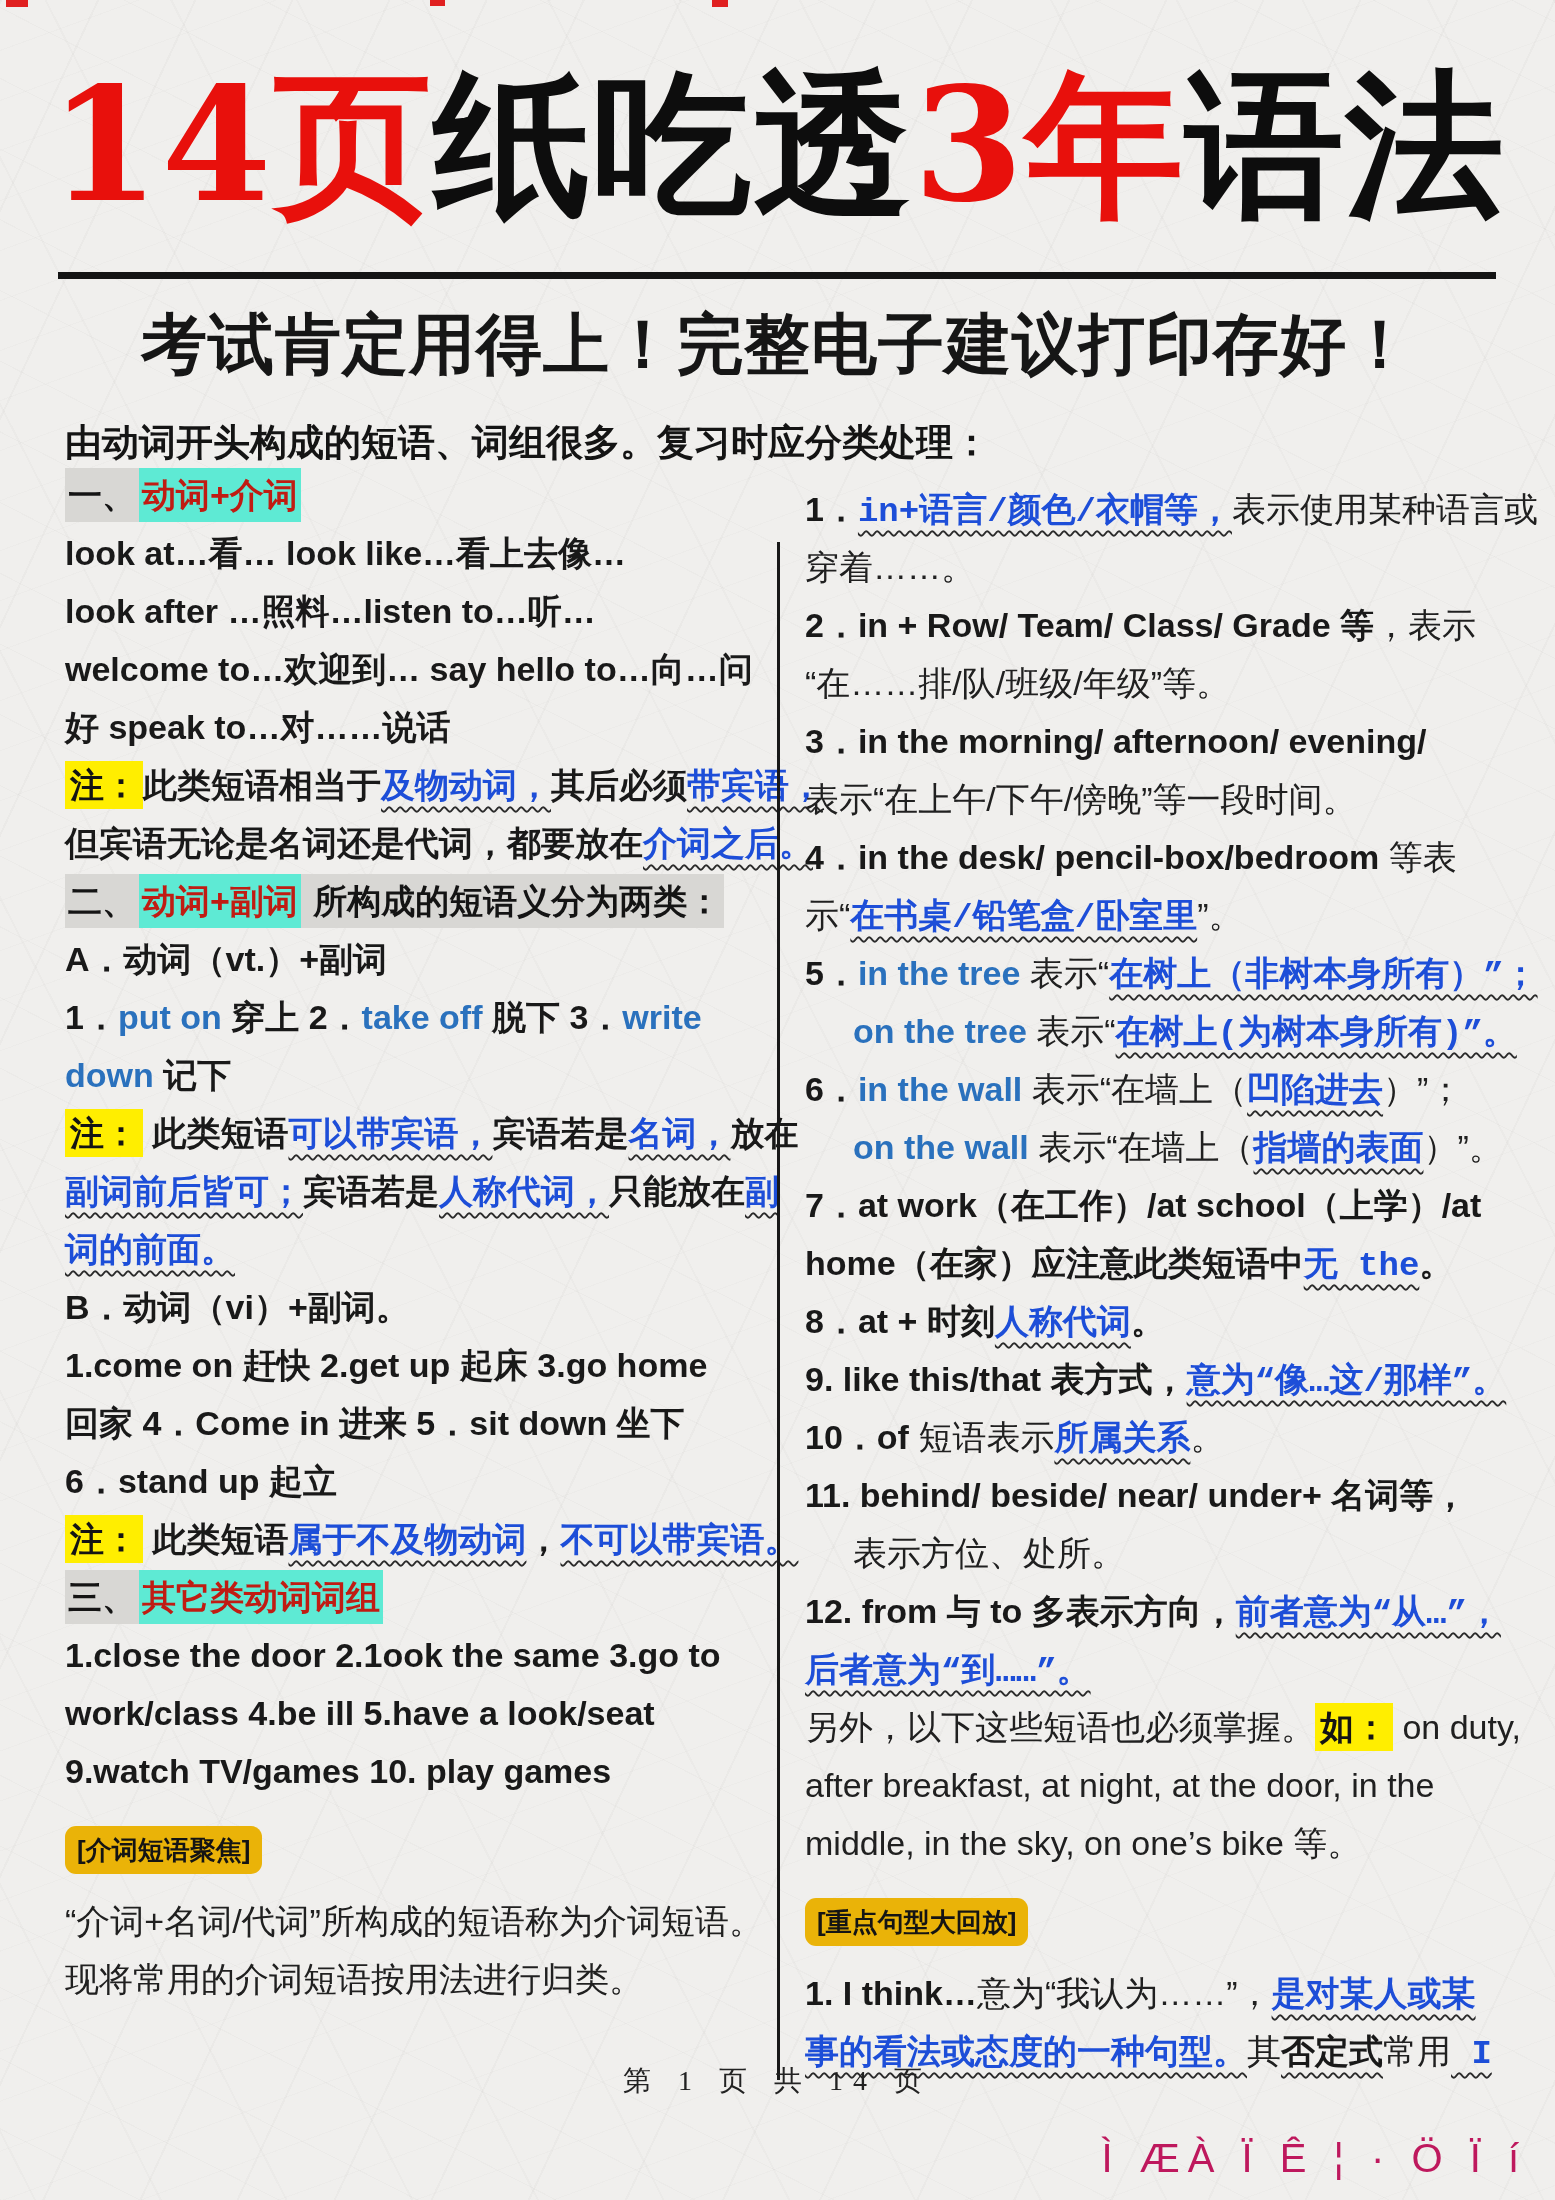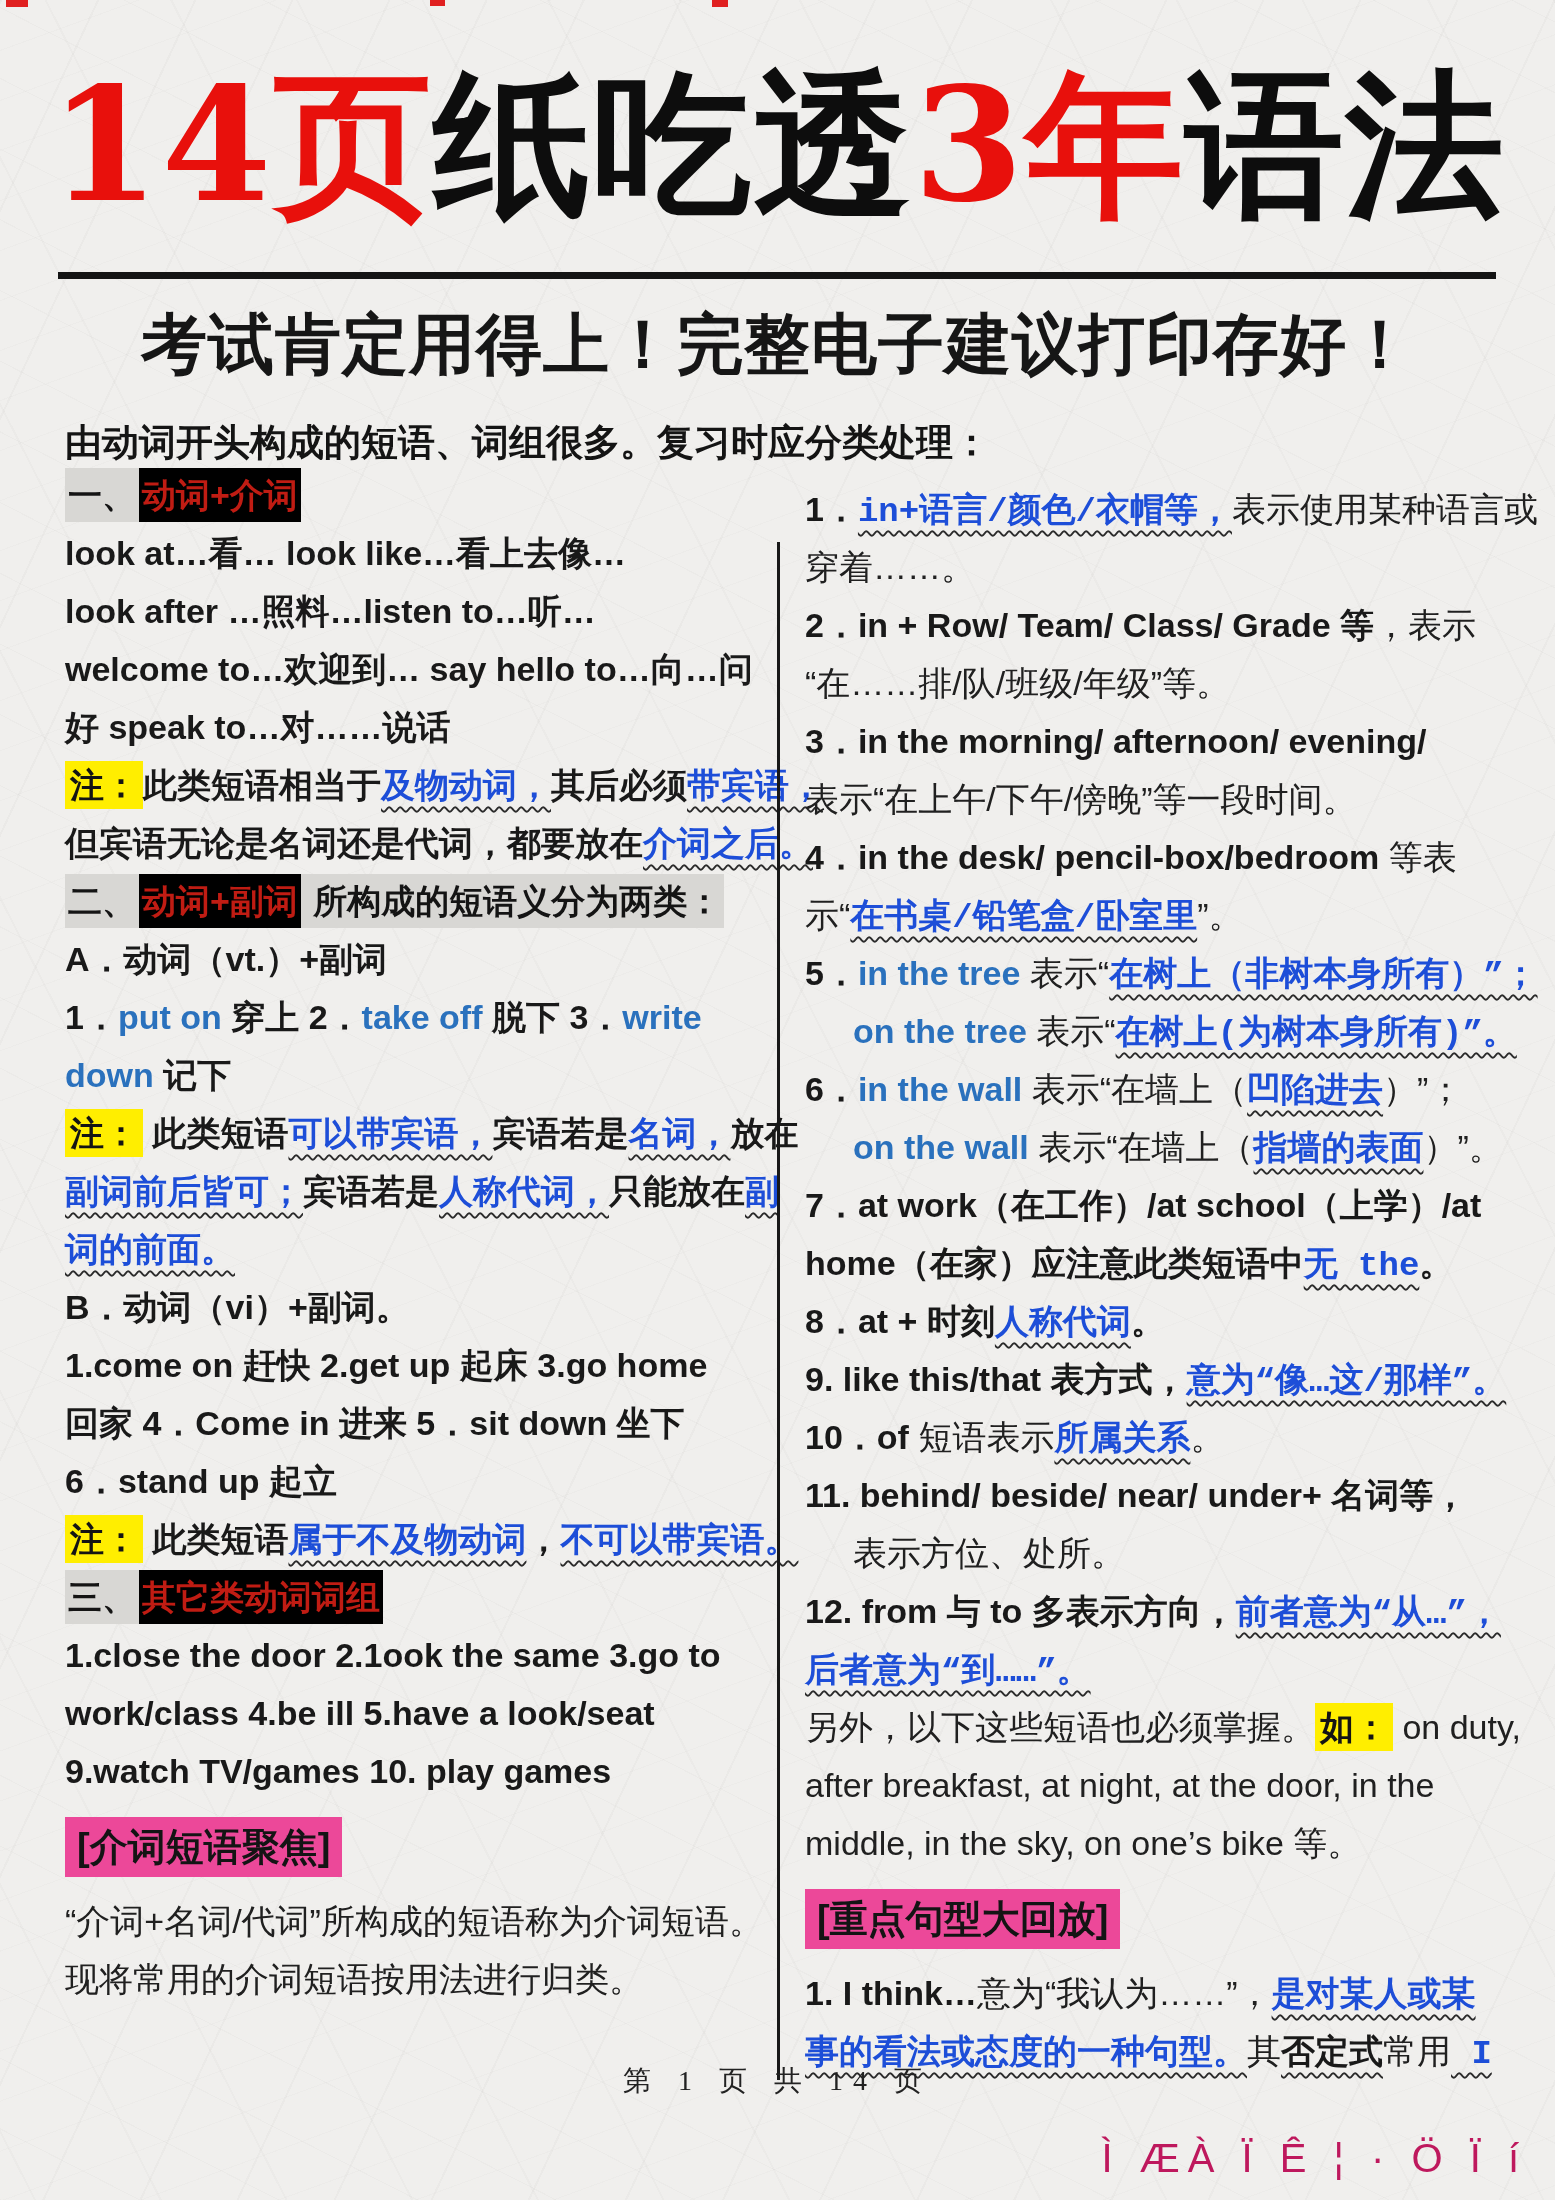--- a/index.html
+++ b/index.html
@@ -41,22 +41,22 @@
   .line.tall{height:66px;line-height:66px;}
   .sg-b{font-weight:bold;color:#191919;}
   .sg-r{font-weight:normal;color:#202020;}
   .sg-redu{color:#1d4ed8;font-weight:bold;
     text-decoration:underline wavy #2b2b2b 1.5px;text-underline-offset:9px;font-family:Liberation Mono, monospace;}
   .sg-bu{color:#191919;font-weight:bold;
     text-decoration:underline wavy #2b2b2b 1.5px;text-underline-offset:9px;}
   .sg-blue{color:#2a71bd;font-weight:bold;}
   .sg-note{background:#ffee00;color:#141414;font-weight:bold;padding:5px 5px;}
   .sg-gb{background:#d8d7d4;color:#141414;font-weight:bold;padding:8px 3px;}
-  .sg-gr{background:#000000;color:#c01c13;font-weight:bold;padding:8px 3px;}
-  .sg-cream{background:#ec4899;color:#141414;font-weight:bold;padding:9px 12px;font-size:38px;}
+  .sg-gr{background:#5eead4;color:#c01c13;font-weight:bold;padding:8px 3px;}
+  .sg-cream{background:#eab308;color:#141414;font-weight:bold;padding:9px 12px;font-size:26px;border-radius:11px;}
   .footer{
     position:absolute;top:2062px;left:0;width:1555px;text-align:center;
     font-family:"Liberation Serif",serif;font-size:28px;color:#222;
     letter-spacing:10px;
   }
   .watermark{
     position:absolute;top:2136px;right:28px;font-size:40px;color:#be185d;
     letter-spacing:8px;white-space:nowrap;
     font-family:"Liberation Sans",sans-serif;
   }

